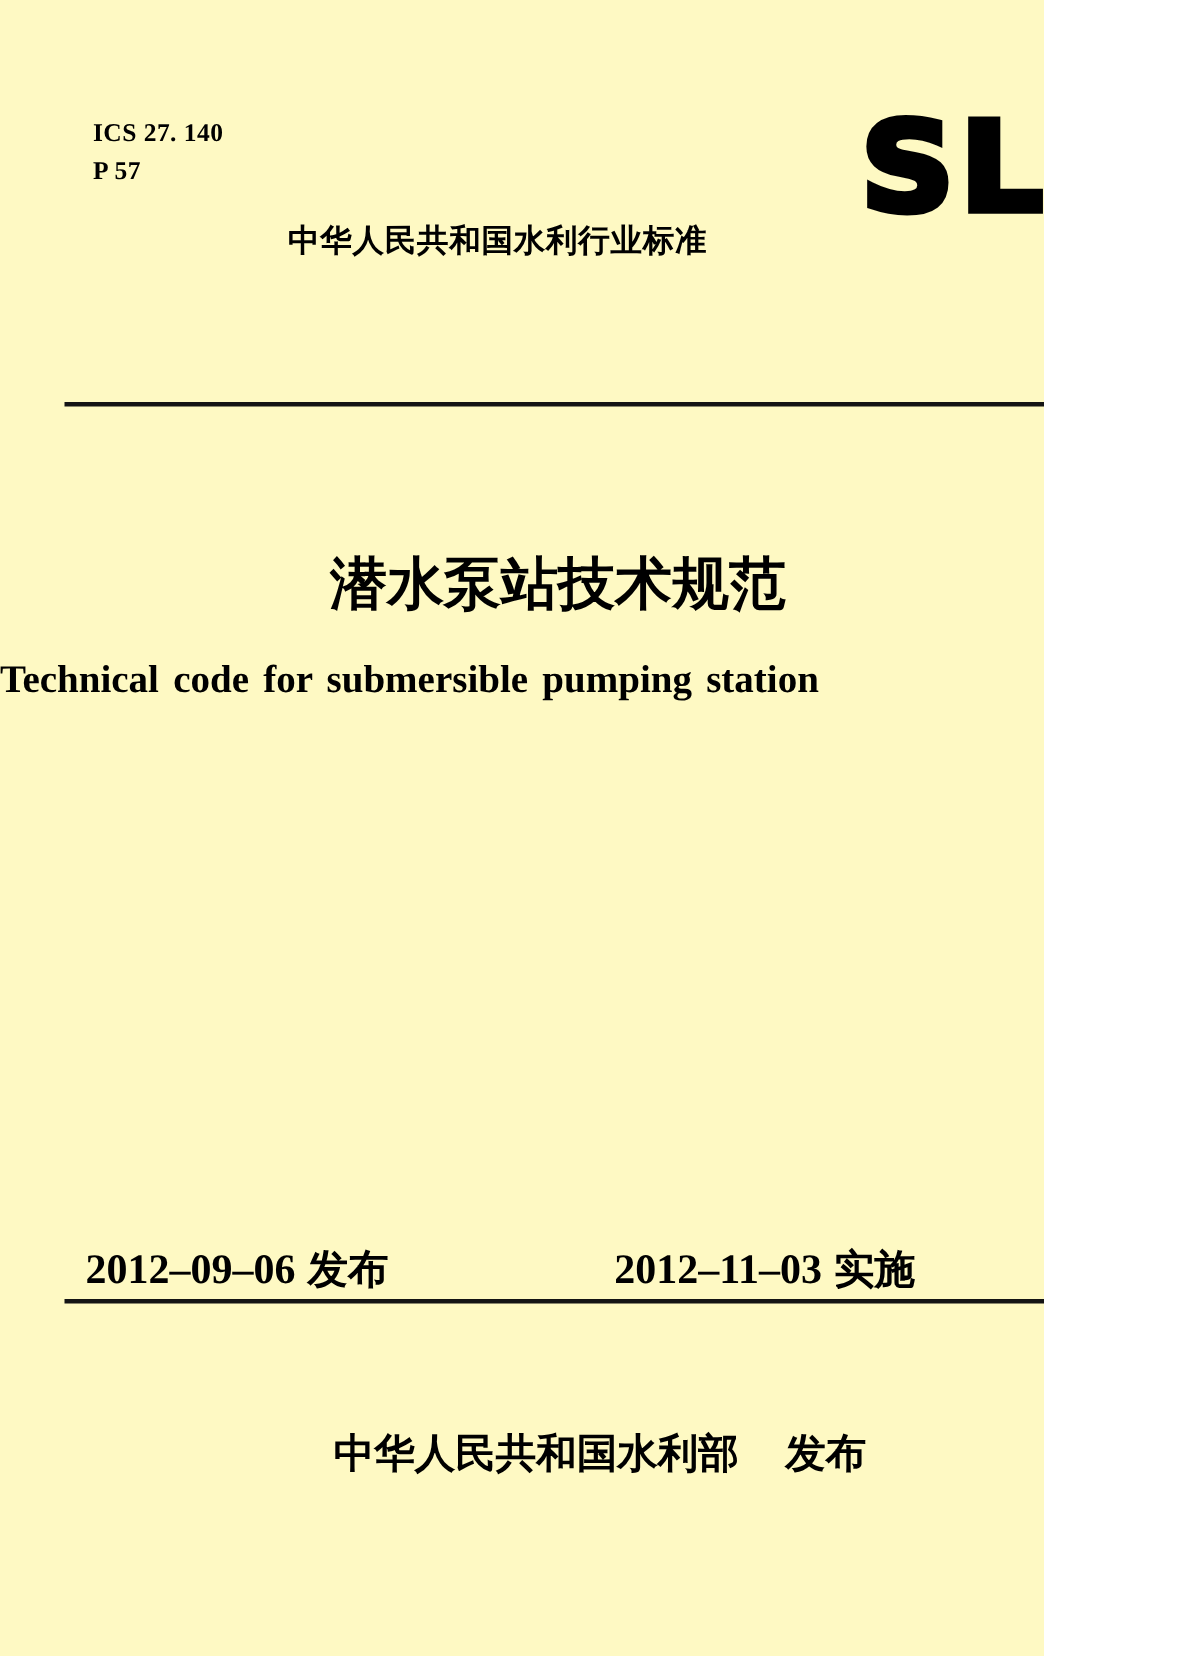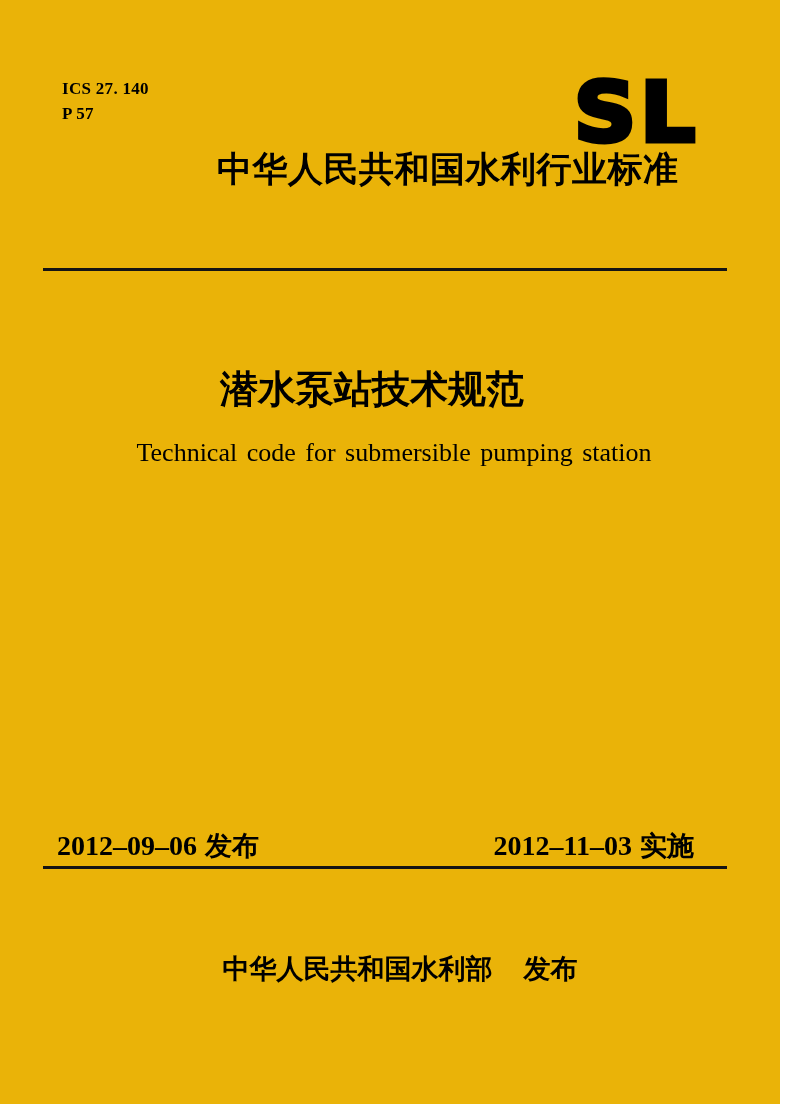--- a/index.html
+++ b/index.html
@@ -2,23 +2,23 @@
 <html><head>
 <meta charset="utf-8">
 <style>
   html, body {
     margin: 0;
     padding: 0;
     background: #ffffff;
   }
   .page {
     position: relative;
-    width: 780px;
+    width: 696px;
     height: 1104px;
-    background: #eab308;
+    background: #fef9c3;
     color: #000000;
     overflow: hidden;
   }
 
   
   .ics-block {
     position: absolute;
     left: 62px;
     top: 76px;
     font-family: "Liberation Serif", "DejaVu Serif", serif;
@@ -43,24 +43,23 @@
     transform-origin: left top;
   }
 
   
   .std-type {
     position: absolute;
     left: 192px;
     top: 146px;
     font-family: "Liberation Sans", "DejaVu Sans", sans-serif;
     font-weight: bold;
-    font-size: 35px;
+    font-size: 21px;
     letter-spacing: 0.5px;
     white-space: nowrap;
-    margin-left: 25px;
   }
 
   
   .std-num {
     position: absolute;
     left: 520px;
     top: 204px;
     font-family: "Liberation Serif", "DejaVu Serif", serif;
     font-weight: bold;
     font-size: 28px;
@@ -87,23 +86,22 @@
     font-size: 38px;
     white-space: nowrap;
   }
 
   
   .title-en {
     position: absolute;
     left: 0;
     top: 438px;
     width: 788px;
-    text-align: center;
     font-family: "Liberation Serif", "DejaVu Serif", serif;
-    font-weight: normal;
+    font-weight: bold;
     font-size: 26px;
     word-spacing: 3px;
     white-space: nowrap;
   }
 
   
   .date-block {
     position: absolute;
     top: 828px;
     font-family: "Liberation Serif", "DejaVu Serif", serif;

